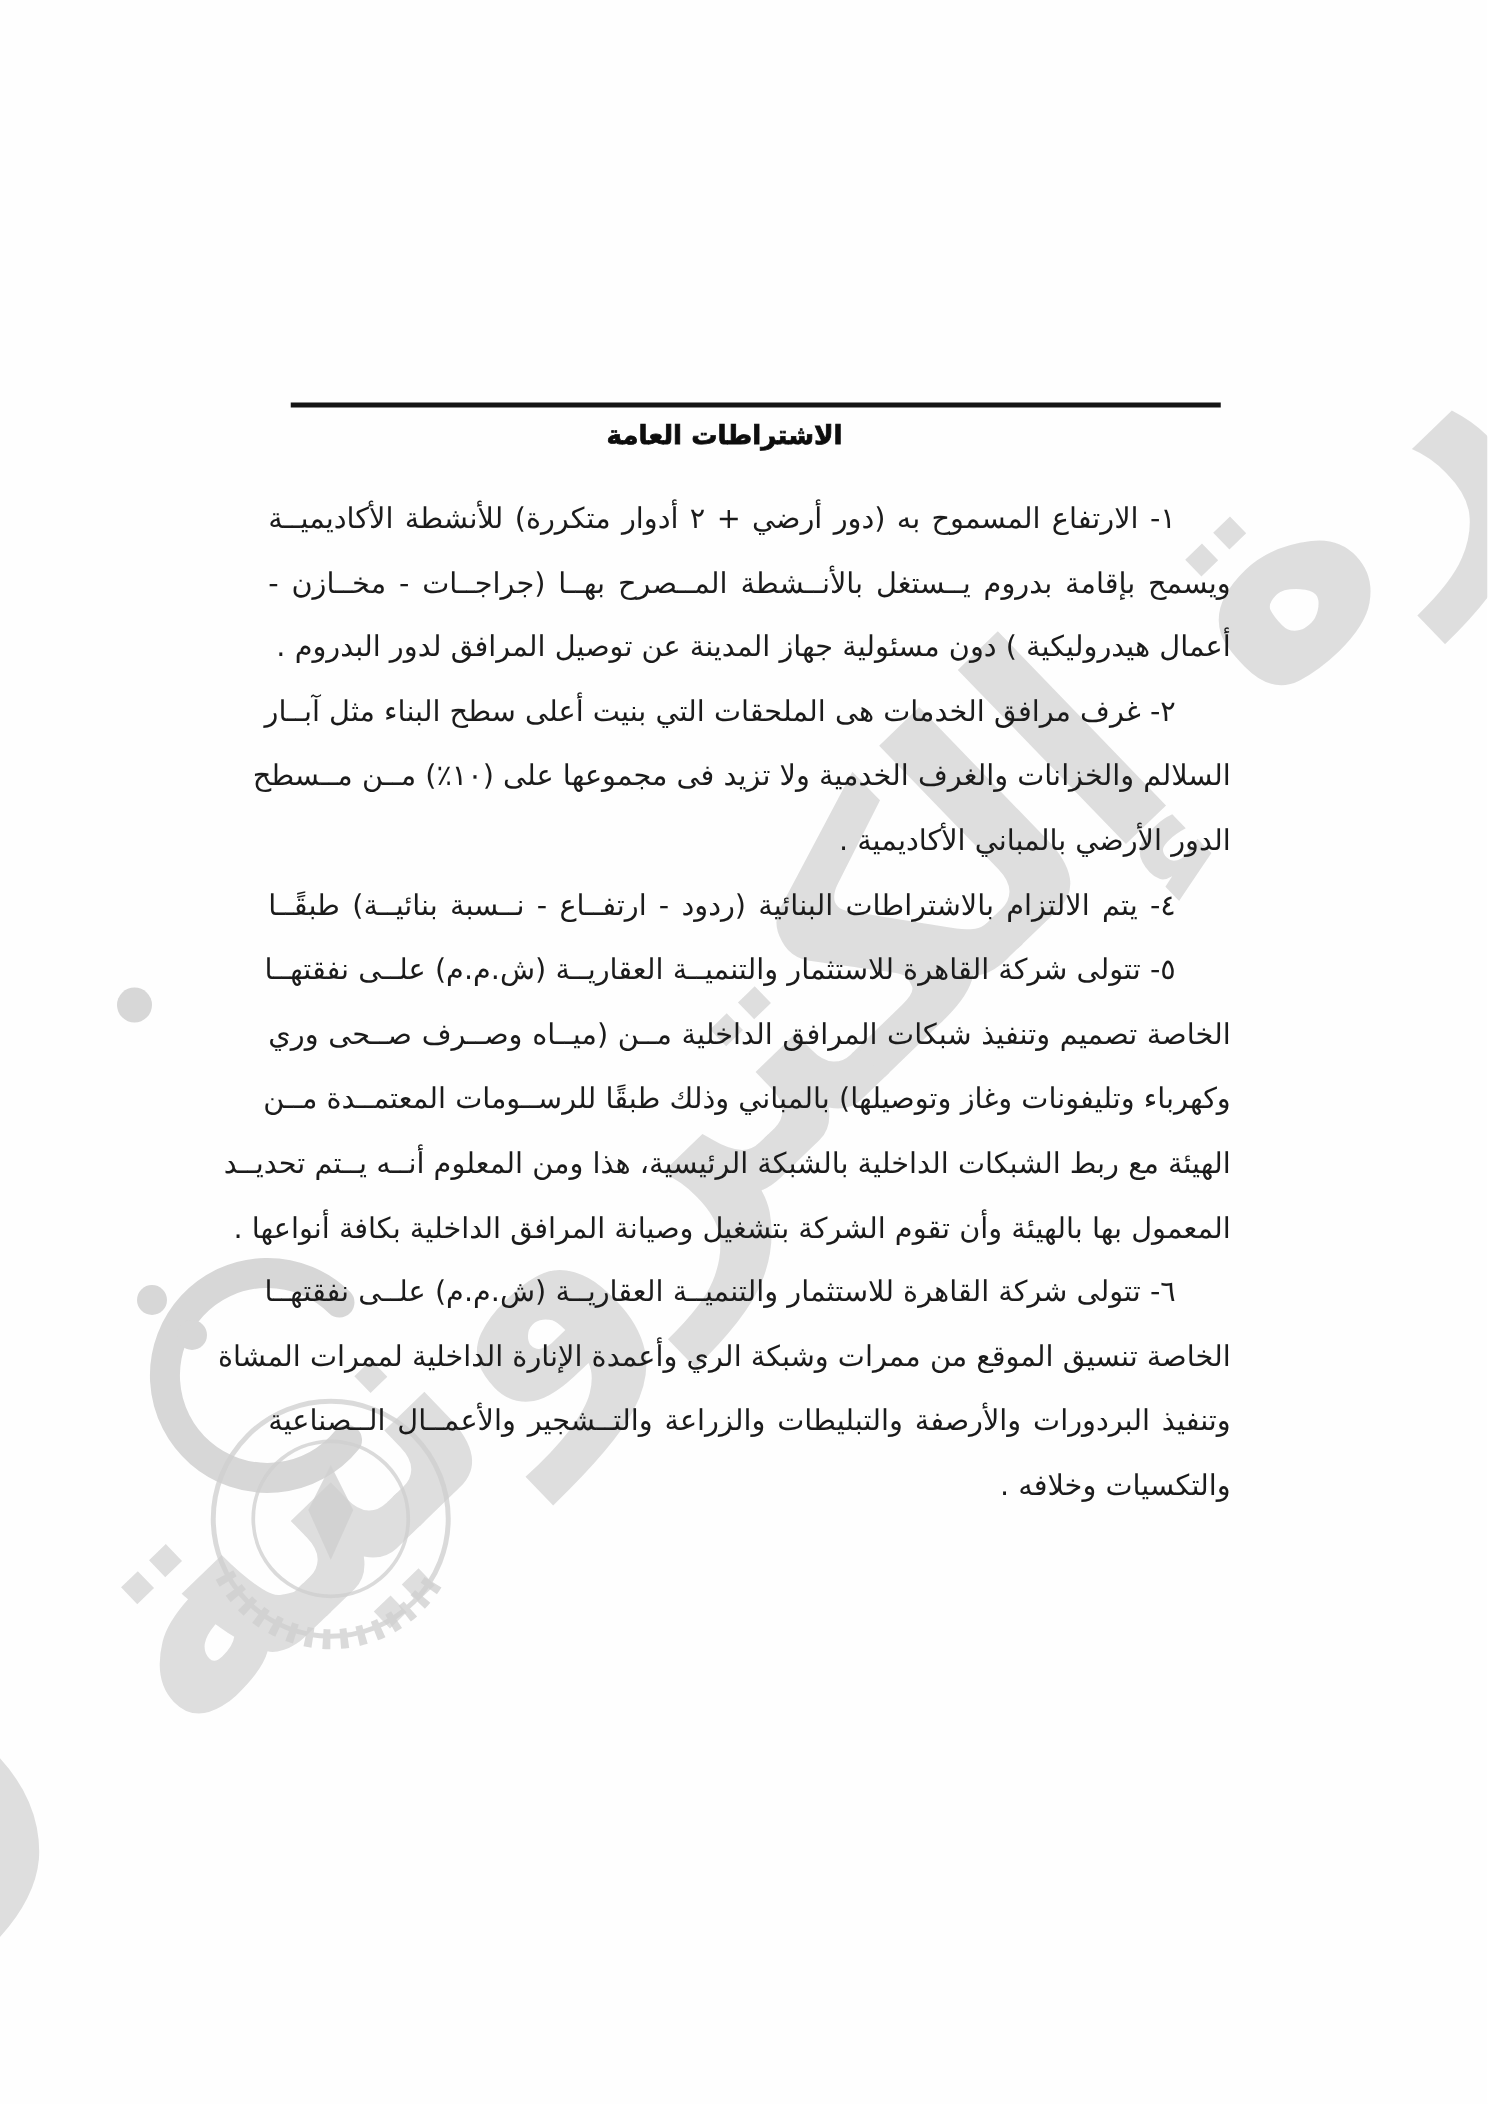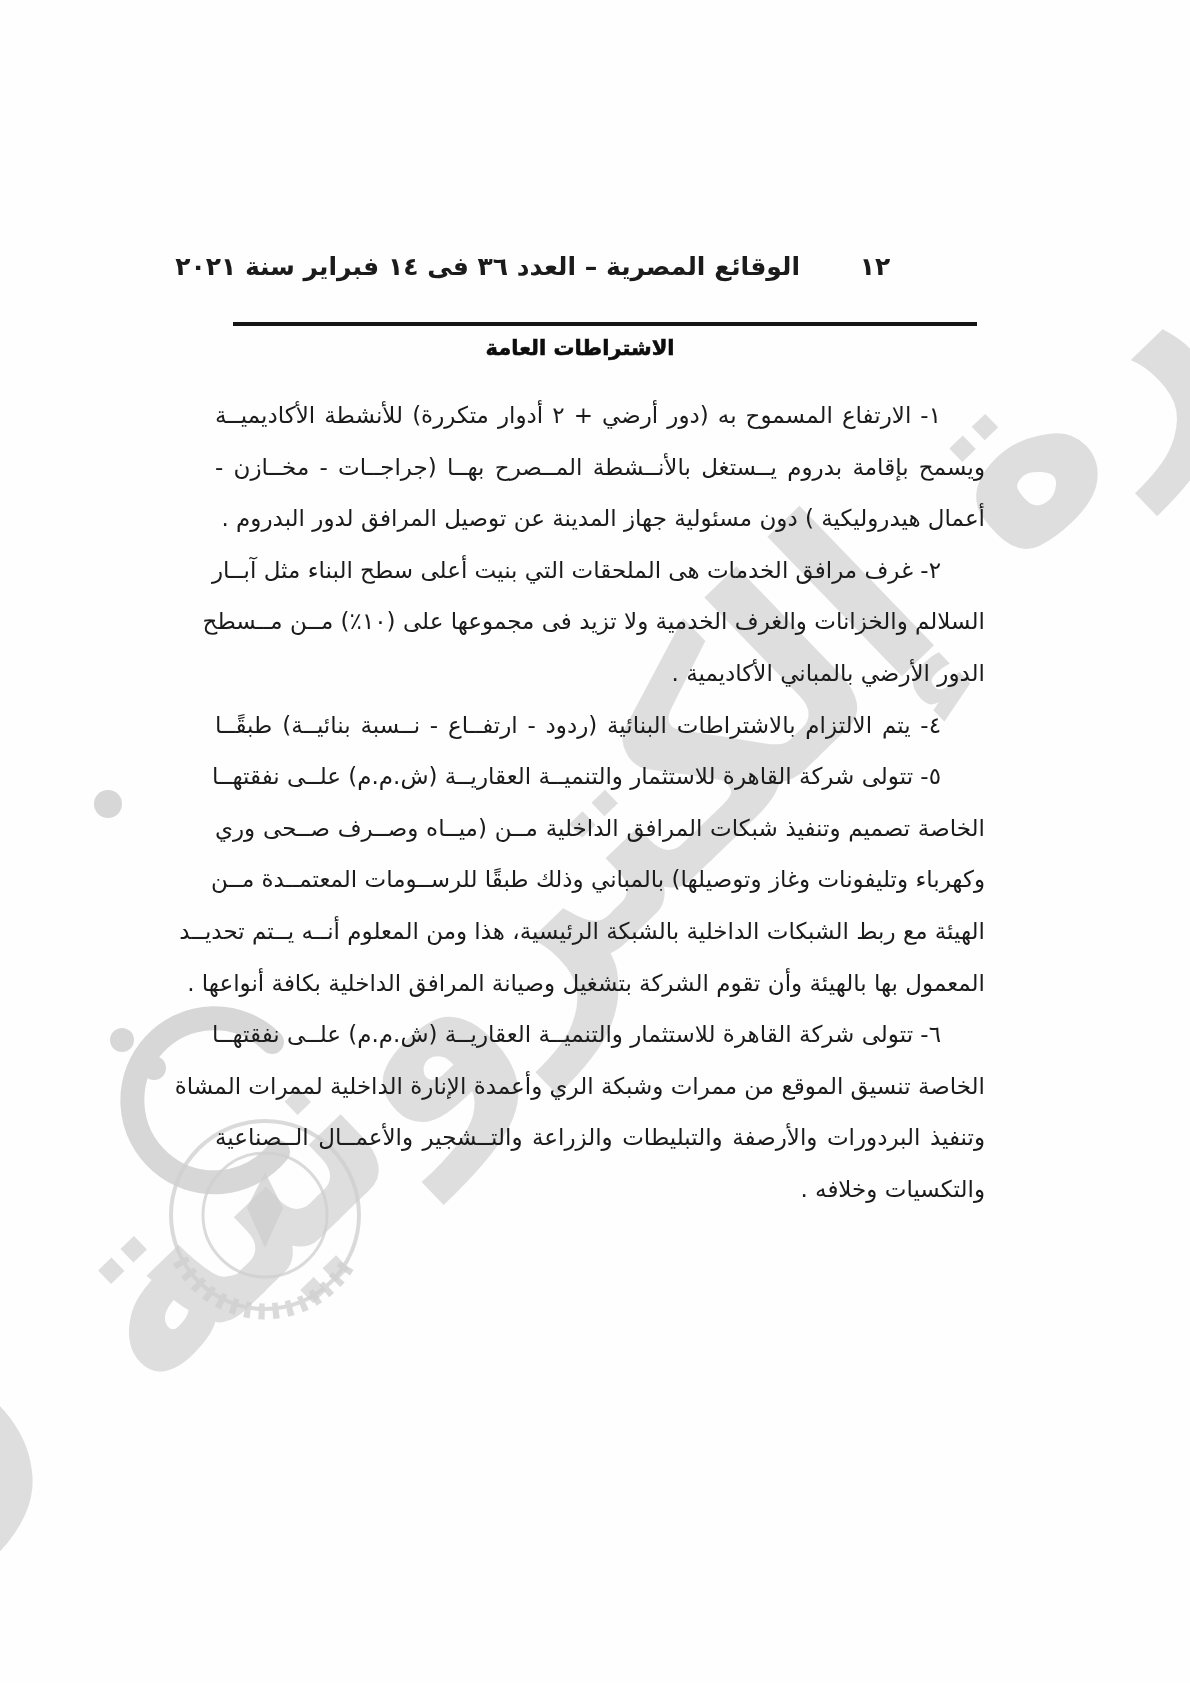--- a/index.html
+++ b/index.html
@@ -92,24 +92,20 @@
 
       <g opacity="0.75">
         <circle cx="265" cy="1215" r="94" fill="none" stroke="#cfcfcf" stroke-width="4"></circle>
         <circle cx="265" cy="1215" r="62" fill="none" stroke="#cfcfcf" stroke-width="3"></circle>
         <path d="M 180 1260 A 96 96 0 0 0 350 1260" fill="none" stroke="#cfcfcf" stroke-width="16" stroke-dasharray="6 8"></path>
         <path d="M 265 1172 l -18 36 l 18 40 l 18 -40 z" fill="#cfcfcf"></path>
       </g>
     </svg>
   </div>
 
-  <header class="header">
-    <div class="header-title">الوقائع المصرية – العدد ٣٦ فى ١٤ فبراير سنة ٢٠٢١</div>
-    <div class="page-number">١٢</div>
-  </header>
   <div class="rule"></div>
 
   <h1 class="section-title">الاشتراطات العامة</h1>
 
   <main class="body">
       <div class="para">
         <div class="line first">١- الارتفاع المسموح به (دور أرضي + ٢ أدوار متكررة) للأنشطة الأكاديميــة</div>
         <div class="line">ويسمح بإقامة بدروم يــستغل بالأنــشطة المــصرح بهــا (جراجــات - مخــازن -</div>
         <div class="line last">أعمال هيدروليكية ) دون مسئولية جهاز المدينة عن توصيل المرافق لدور البدروم .</div>
       </div>

